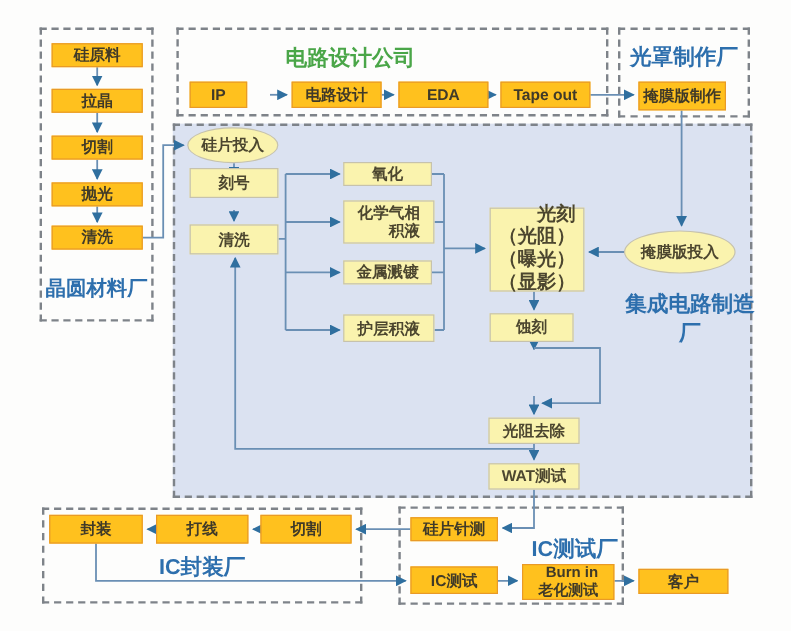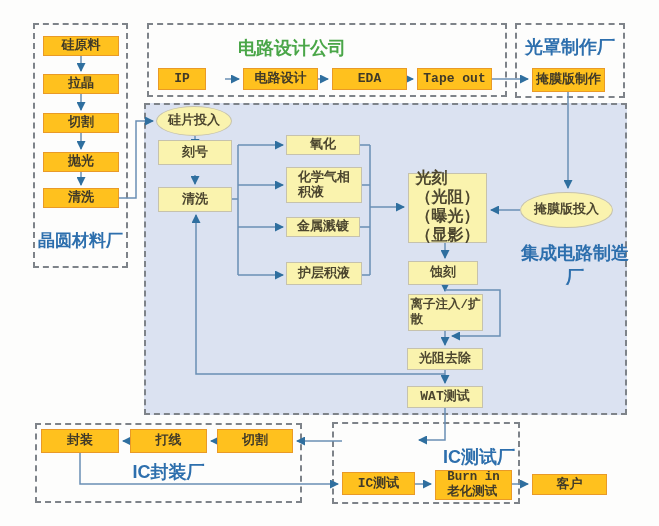--- a/index.html
+++ b/index.html
@@ -9,22 +9,22 @@
     --region-border:#7e8389; --label-blue:#2d6fad; --label-green:#4aa648;
     --box-text:#403a28;
   }
   html,body{margin:0;padding:0;background:#fdfdfc;}
   #stage{position:relative;width:659px;height:526px;background:#fdfdfc;overflow:hidden;
          font-family:"Liberation Sans","DejaVu Sans",sans-serif;}
   .region{position:absolute;border:2px dashed var(--region-border);box-sizing:border-box;z-index:1;}
   .region.fab{background:var(--fab-region-bg);}
   #connectors{position:absolute;left:0;top:0;z-index:2;}
   .node{position:absolute;box-sizing:border-box;display:flex;align-items:center;justify-content:center;
-        text-align:left;z-index:3;font-weight:bold;color:var(--box-text);line-height:1.18;
-        white-space:pre-line;font-family:Liberation Mono, monospace;}
+        text-align:right;z-index:3;font-weight:bold;color:var(--box-text);line-height:1.18;
+        white-space:pre-line;}
   .orange{background:var(--process-box-fill);border:1.5px solid var(--process-box-border);font-size:13px;}
   .cream{background:var(--fab-box-fill);border:1px solid var(--fab-box-border);font-size:13px;color:#4c462f;}
   .ellipse{border-radius:50%;}
   .rlabel{position:absolute;z-index:3;font-weight:bold;text-align:center;font-size:18px;}
   .blue{color:var(--label-blue);}
   .green{color:var(--label-green);}
   path.c{fill:none;stroke:var(--connector);stroke-width:1.5;}
 </style>
 </head>
 <body>
@@ -105,29 +105,28 @@
   <div class="node cream" style="left:286px;top:135px;width:74px;height:20px">氧化</div>
   <div class="node cream" style="left:286px;top:217px;width:74px;height:20px">金属溅镀</div>
   <div class="node cream" style="left:286px;top:167px;width:76px;height:36px">化学气相
 积液</div>
   <div class="node cream" style="left:286px;top:262px;width:76px;height:23px">护层积液</div>
   <div class="node cream" style="left:408px;top:173px;width:79px;height:70px;font-size:16px">光刻
 （光阻）
 （曝光）
 （显影）</div>
   <div class="node cream" style="left:408px;top:261px;width:70px;height:24px">蚀刻</div>
-  <div class="node cream" style="left:408px;top:294px;width:75px;height:37px;font-size:12.5px">离子注入/扩
-散</div>
   <div class="node cream" style="left:407px;top:348px;width:76px;height:22px">光阻去除</div>
   <div class="node cream" style="left:407px;top:386px;width:76px;height:22px">WAT测试</div>
   <div class="node cream ellipse" style="left:520px;top:192px;width:93px;height:36px">掩膜版投入</div>
 
   <div class="node orange" style="left:41px;top:429px;width:78px;height:24px">封装</div>
   <div class="node orange" style="left:130px;top:429px;width:77px;height:24px">打线</div>
   <div class="node orange" style="left:217px;top:429px;width:76px;height:24px">切割</div>
 
+  <div class="node orange" style="left:342px;top:431px;width:73px;height:20px">硅片针测</div>
   <div class="node orange" style="left:342px;top:472px;width:73px;height:23px">IC测试</div>
   <div class="node orange" style="left:435px;top:470px;width:77px;height:30px;font-size:12.5px">Burn in
 老化测试</div>
 
   <div class="node orange" style="left:532px;top:474px;width:75px;height:21px">客户</div>
 
 </div>
 
 </body></html>

